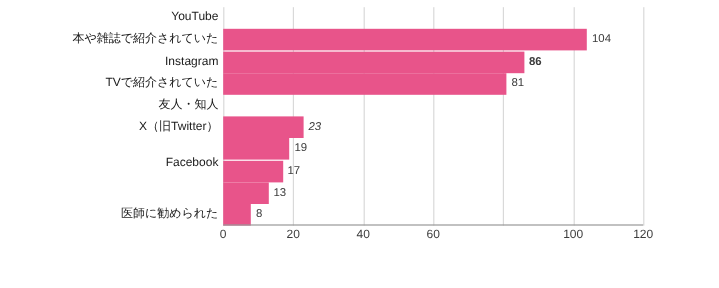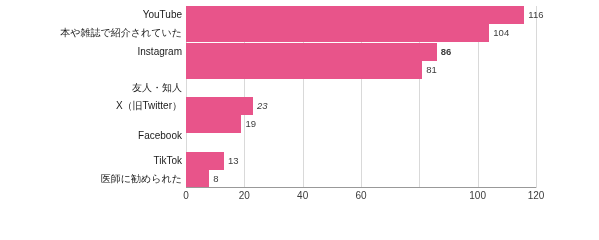--- a/index.html
+++ b/index.html
@@ -86,61 +86,61 @@
 </style>
 </head>
 <body>
 
 <div id="chart-root">
 
   <div class="cat-wrap">
       <div class="cat-label" style="top: 0.0999999px;">YouTube</div>
       <div class="cat-label" style="top: 18.3px;">本や雑誌で紹介されていた</div>
       <div class="cat-label" style="top: 37px;">Instagram</div>
+      <div class="cat-label" style="top: 54.7px;">TVで紹介されていた</div>
       <div class="cat-label" style="top: 72.9px;">友人・知人</div>
       <div class="cat-label" style="top: 91.1px;">X（旧Twitter）</div>
       <div class="cat-label" style="top: 121px;">Facebook</div>
-      <div class="cat-label" style="top: 145.7px;">TikTok</div>
       <div class="cat-label" style="top: 163.9px;">医師に勧められた</div>
     </div>
 
   <div class="plot">
     <div class="gridlines">
         <div class="gridline" style="left: 0px;"></div>
         <div class="gridline" style="left: 58.3333px;"></div>
         <div class="gridline" style="left: 116.667px;"></div>
         <div class="gridline" style="left: 175px;"></div>
         <div class="gridline" style="left: 233.333px;"></div>
         <div class="gridline" style="left: 291.667px;"></div>
         <div class="gridline" style="left: 350px;"></div>
       </div>
     <div class="rows">
-        <div class="row" style="top: 0.0999999px; width: 350px;">
-          <div class="bar" style="width: 338.333px; background: rgb(232, 84, 138);"></div>
-          <div class="bar-value" style="left: 342.333px;">116</div>
-        </div>
         <div class="row" style="top: 18.3px; width: 350px;">
           <div class="bar" style="width: 303.333px; background: rgb(232, 84, 138);"></div>
           <div class="bar-value" style="left: 307.333px;">104</div>
         </div>
         <div class="row" style="top: 36.5px; width: 350px;">
           <div class="bar" style="width: 250.833px; background: rgb(232, 84, 138);"></div>
           <div class="bar-value" style="left: 254.833px; font-weight: bold;">86</div>
         </div>
         <div class="row" style="top: 54.7px; width: 350px;">
           <div class="bar" style="width: 236.25px; background: rgb(232, 84, 138);"></div>
           <div class="bar-value" style="left: 240.25px;">81</div>
         </div>
         <div class="row" style="top: 91.1px; width: 350px;">
           <div class="bar" style="width: 67.0833px; background: rgb(232, 84, 138);"></div>
           <div class="bar-value" style="left: 71.0833px; font-style: italic;">23</div>
         </div>
         <div class="row" style="top: 109.3px; width: 350px;">
           <div class="bar" style="width: 55.4167px; background: rgb(232, 84, 138);"></div>
           <div class="bar-value" style="left: 59.4167px;">19</div>
+        </div>
+        <div class="row" style="top: 127.5px; width: 350px;">
+          <div class="bar" style="width: 49.5833px; background: rgb(232, 84, 138);"></div>
+          <div class="bar-value" style="left: 53.5833px;">17</div>
         </div>
         <div class="row" style="top: 145.7px; width: 350px;">
           <div class="bar" style="width: 37.9167px; background: rgb(232, 84, 138);"></div>
           <div class="bar-value" style="left: 41.9167px;">13</div>
         </div>
         <div class="row" style="top: 163.9px; width: 350px;">
           <div class="bar" style="width: 23.3333px; background: rgb(232, 84, 138);"></div>
           <div class="bar-value" style="left: 27.3333px;">8</div>
         </div>
       </div>

